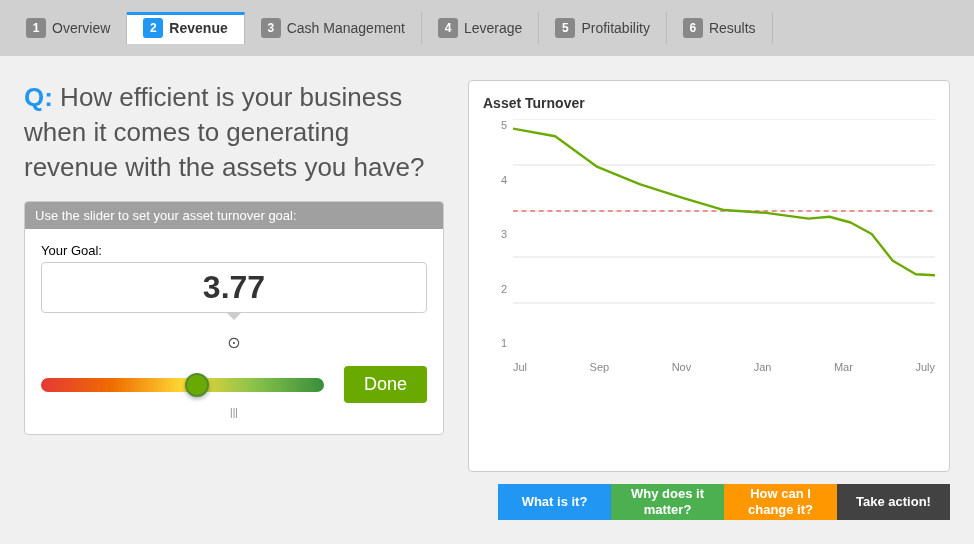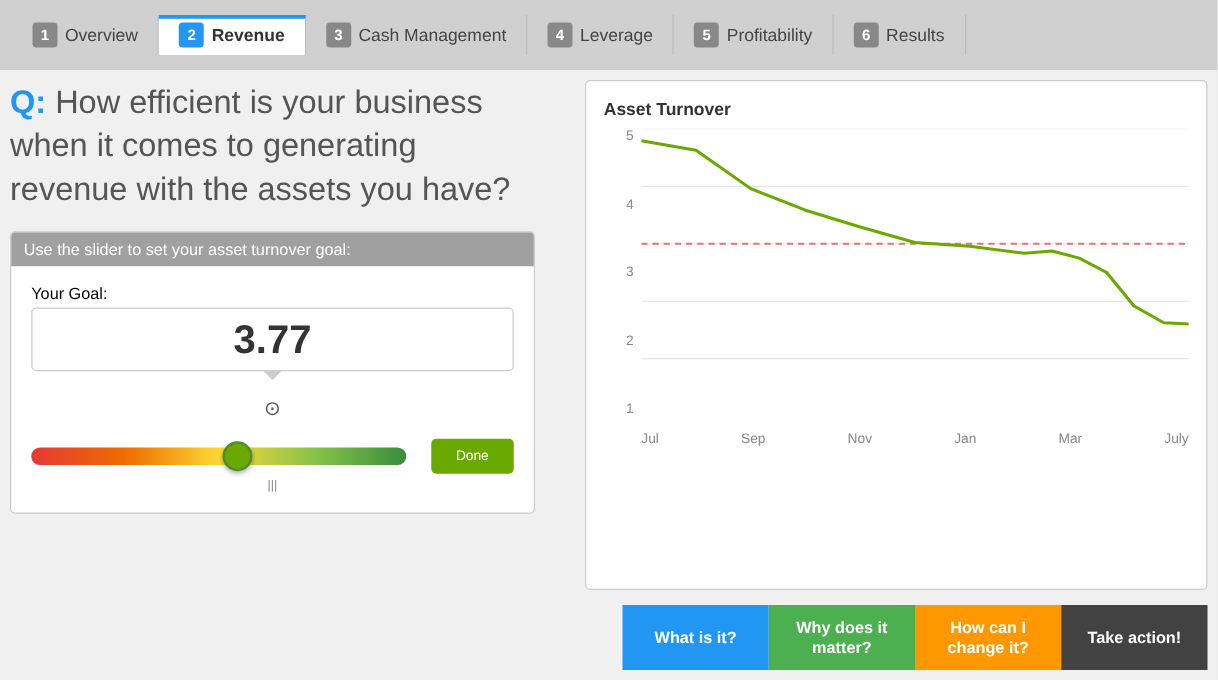--- a/index.html
+++ b/index.html
@@ -23,21 +23,21 @@
     }
     .nav-step .step-num {
       background: #888; color: white; border-radius: 3px;
       width: 20px; height: 20px; display: flex; align-items: center;
       justify-content: center; font-size: 12px; font-weight: bold;
     }
     .nav-step.active .step-num { background: #2196F3; }
 
     
     .main-content {
-      display: flex; padding: 8px; gap: 40px; height: calc(544px - 56px);
+      display: flex; padding: 24px; gap: 24px; height: calc(544px - 56px);
       background: #f0f0f0;
     }
 
     
     .left-panel { width: 420px; display: flex; flex-direction: column; gap: 16px; }
 
     .question-text { font-size: 26px; color: #555; line-height: 1.35; }
     .question-text .q-label { color: #2196F3; font-weight: bold; }
 
     .slider-box {
@@ -70,21 +70,21 @@
       position: relative;
     }
     .slider-thumb {
       position: absolute; width: 24px; height: 24px; border-radius: 50%;
       background: #6aaa00; border: 2px solid #558b2f; top: -5px;
       left: 55%; transform: translateX(-50%); cursor: pointer;
       box-shadow: 0 2px 4px rgba(0,0,0,0.3);
     }
     .done-btn {
       background: #6aaa00; color: white; border: none; border-radius: 4px;
-      padding: 8px 20px; font-size: 11px; cursor: pointer; margin-left: 10px;
+      padding: 8px 20px; font-size: 18px; cursor: pointer; margin-left: 10px;
       align-self: center;
     }
     .bottom-stats {
       display: flex; gap: 20px; font-size: 12px; color: #555; margin-top: 8px;
     }
     .stat-icon { color: #555; margin-right: 3px; }
 
     
     .right-panel { flex: 1; display: flex; flex-direction: column; gap: 12px; }
 
@@ -105,21 +105,21 @@
       position: absolute; left: 30px; right: 0; top: 0; bottom: 30px;
     }
     .x-axis {
       position: absolute; left: 30px; right: 0; bottom: 0; height: 28px;
       display: flex; justify-content: space-between; align-items: center;
       padding-top: 4px;
     }
     .x-label { font-size: 11px; color: #888; }
 
     
-    .action-tabs { display: flex; gap: 0; height: 52px; margin-left: 30px; }
+    .action-tabs { display: flex; gap: 0; height: 36px; margin-left: 30px; }
     .action-tab {
       flex: 1; display: flex; align-items: center; justify-content: center;
       text-align: center; font-size: 13px; color: white; cursor: pointer;
       padding: 6px 8px; font-weight: bold; line-height: 1.2;
     }
     .tab-blue { background: #2196F3; }
     .tab-green { background: #4caf50; }
     .tab-orange { background: #ff9800; }
     .tab-dark { background: #424242; }
   </style>

